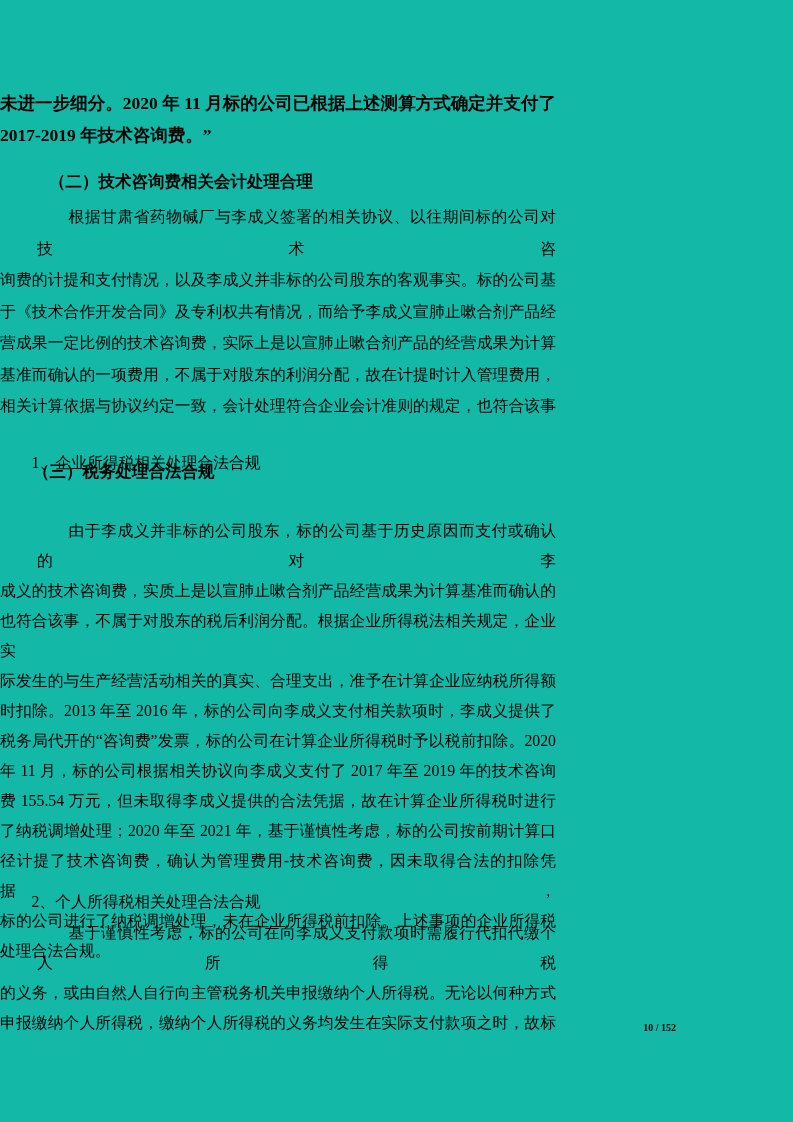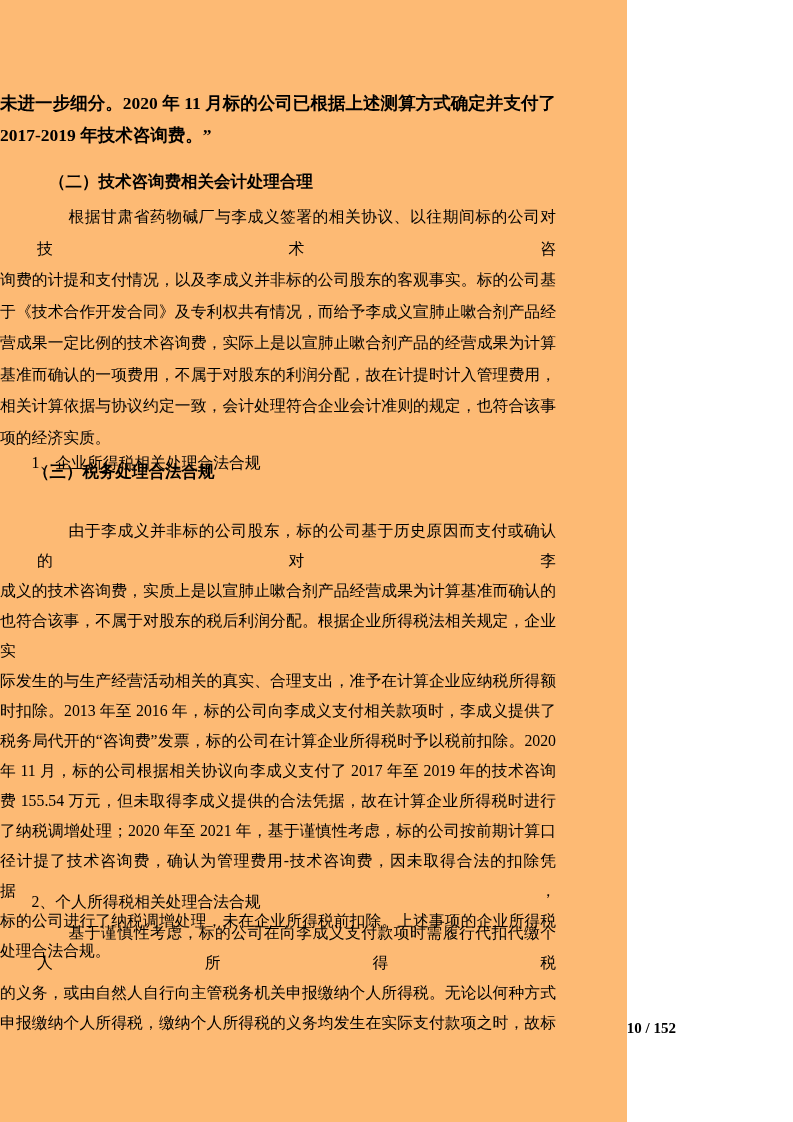--- a/index.html
+++ b/index.html
@@ -8,22 +8,22 @@
     width: 793px;
     height: 1122px;
     position: relative;
     font-family: "Liberation Serif", "DejaVu Serif", serif;
     color: #000000;
     overflow: hidden;
   }
   .page {
     position: absolute;
     left: 0; top: 0;
-    width: 627px; height: 1122px;
-    background: #fdba74;
+    width: 793px; height: 1122px;
+    background: #14b8a6;
   }
   .content-col {
     position: absolute;
     left: 120px;
     width: 556px;
   }
   .block { position: absolute; left: 0; width: 556px; }
 
   .quote-block {
     top: 87px;
@@ -63,21 +63,21 @@
     text-justify: inter-character;
   }
   .line.indent { text-indent: 2em; padding-left: 37px; }
 
   .page-footer {
     position: absolute;
     left: 120px;
     top: 1018px;
     width: 556px;
     text-align: right;
-    font-size: 15px;
+    font-size: 10px;
     font-weight: bold;
     line-height: 20px;
   }
 </style>
 </head>
 <body>
 
 <div class="page">
 
   <div class="block content-col quote-block">
@@ -87,21 +87,20 @@
 
   <div class="block content-col doc-heading heading-2">（二）技术咨询费相关会计处理合理</div>
 
   <div class="block content-col para para-a">
       <div class="line jline indent">根据甘肃省药物碱厂与李成义签署的相关协议、以往期间标的公司对技术咨</div>
       <div class="line jline">询费的计提和支付情况，以及李成义并非标的公司股东的客观事实。标的公司基</div>
       <div class="line jline">于《技术合作开发合同》及专利权共有情况，而给予李成义宣肺止嗽合剂产品经</div>
       <div class="line jline">营成果一定比例的技术咨询费，实际上是以宣肺止嗽合剂产品的经营成果为计算</div>
       <div class="line jline">基准而确认的一项费用，不属于对股东的利润分配，故在计提时计入管理费用，</div>
       <div class="line jline">相关计算依据与协议约定一致，会计处理符合企业会计准则的规定，也符合该事</div>
-      <div class="line">项的经济实质。</div>
     </div>
 
   <div class="block content-col doc-heading heading-3">（三）税务处理合法合规</div>
 
   <div class="block content-col sub-heading sub-1">1、企业所得税相关处理合法合规</div>
 
   <div class="block content-col para para-b">
       <div class="line jline indent">由于李成义并非标的公司股东，标的公司基于历史原因而支付或确认的对李</div>
       <div class="line jline">成义的技术咨询费，实质上是以宣肺止嗽合剂产品经营成果为计算基准而确认的</div>
       <div class="line jline">也符合该事，不属于对股东的税后利润分配。根据企业所得税法相关规定，企业实</div>

